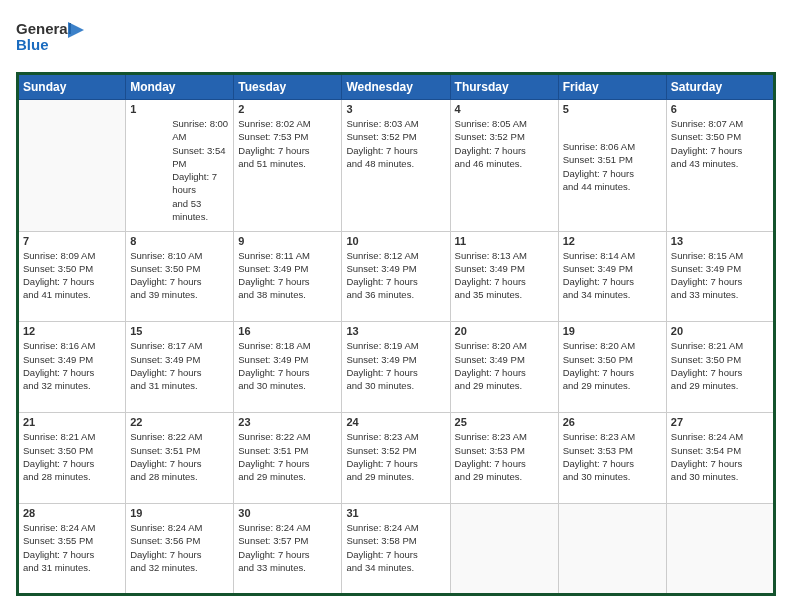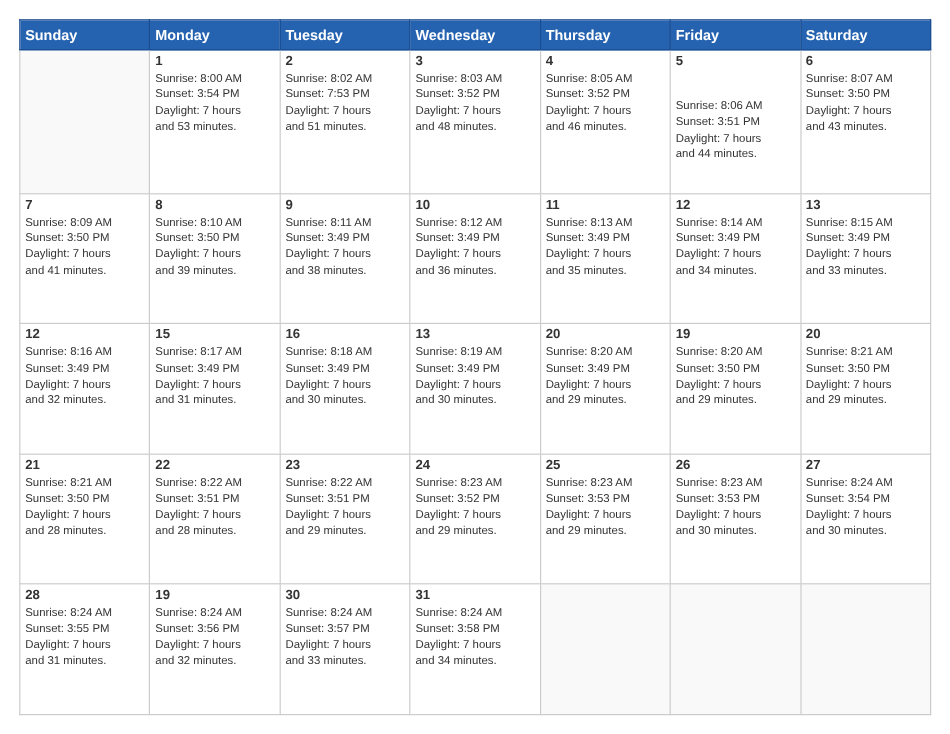--- a/index.html
+++ b/index.html
@@ -35,21 +35,21 @@
       font-weight: bold;
       color: #222;
       line-height: 1.1;
     }
     .location {
       font-size: 15px;
       color: #444;
     }
     .calendar {
       flex: 1;
-      border: 1px solid #14532d;
+      border: 3px solid #14532d;
       border-collapse: collapse;
       width: 100%;
       table-layout: fixed;
     }
     .calendar th {
       background: #2563b0;
       color: #fff;
       font-size: 12px;
       font-weight: bold;
       padding: 5px 4px;
@@ -76,39 +76,57 @@
       color: #333;
     }
     .empty-cell {
       background: #f9f9f9;
     }
   </style>
 </head>
 <body>
 
 <div class="page">
+  <div class="header">
+    <div class="logo-wrapper">
+      <div>
+        <svg width="70" height="42" viewBox="0 0 70 42">
+
+          <text x="0" y="18" font-family="Arial" font-size="15" font-weight="bold" fill="#333">General</text>
+
+          <text x="0" y="34" font-family="Arial" font-size="15" font-weight="bold" fill="#1a6bbf">Blue</text>
+
+          <polygon points="52,6 68,14 52,22" fill="#1a6bbf" opacity="0.85"></polygon>
+        </svg>
+      </div>
+    </div>
+    <div class="title-block">
+      <div class="month-title"></div>
+      <div class="location"></div>
+    </div>
+  </div>
 
   <table class="calendar">
     <thead>
       <tr>
       <th>Sunday</th>
           <th>Monday</th>
           <th>Tuesday</th>
           <th>Wednesday</th>
           <th>Thursday</th>
           <th>Friday</th>
           <th>Saturday</th>
         </tr>
     </thead>
     <tbody id="calendar-body">
     <tr>
           <td class="empty-cell"></td>
           <td>
             <span class="day-num">1</span>
-            <div class="day-info" style="white-space: pre-line;">Sunrise: 8:00 AM
+            <div class="day-info" style="white-space: pre-line; margin-left: 42px;">Sunrise: 8:00 AM
 Sunset: 3:54 PM
 Daylight: 7 hours
 and 53 minutes.</div>
           </td>
           <td>
             <span class="day-num">2</span>
             <div class="day-info" style="white-space: pre-line;">Sunrise: 8:02 AM
 Sunset: 7:53 PM
 Daylight: 7 hours
 and 51 minutes.</div>

